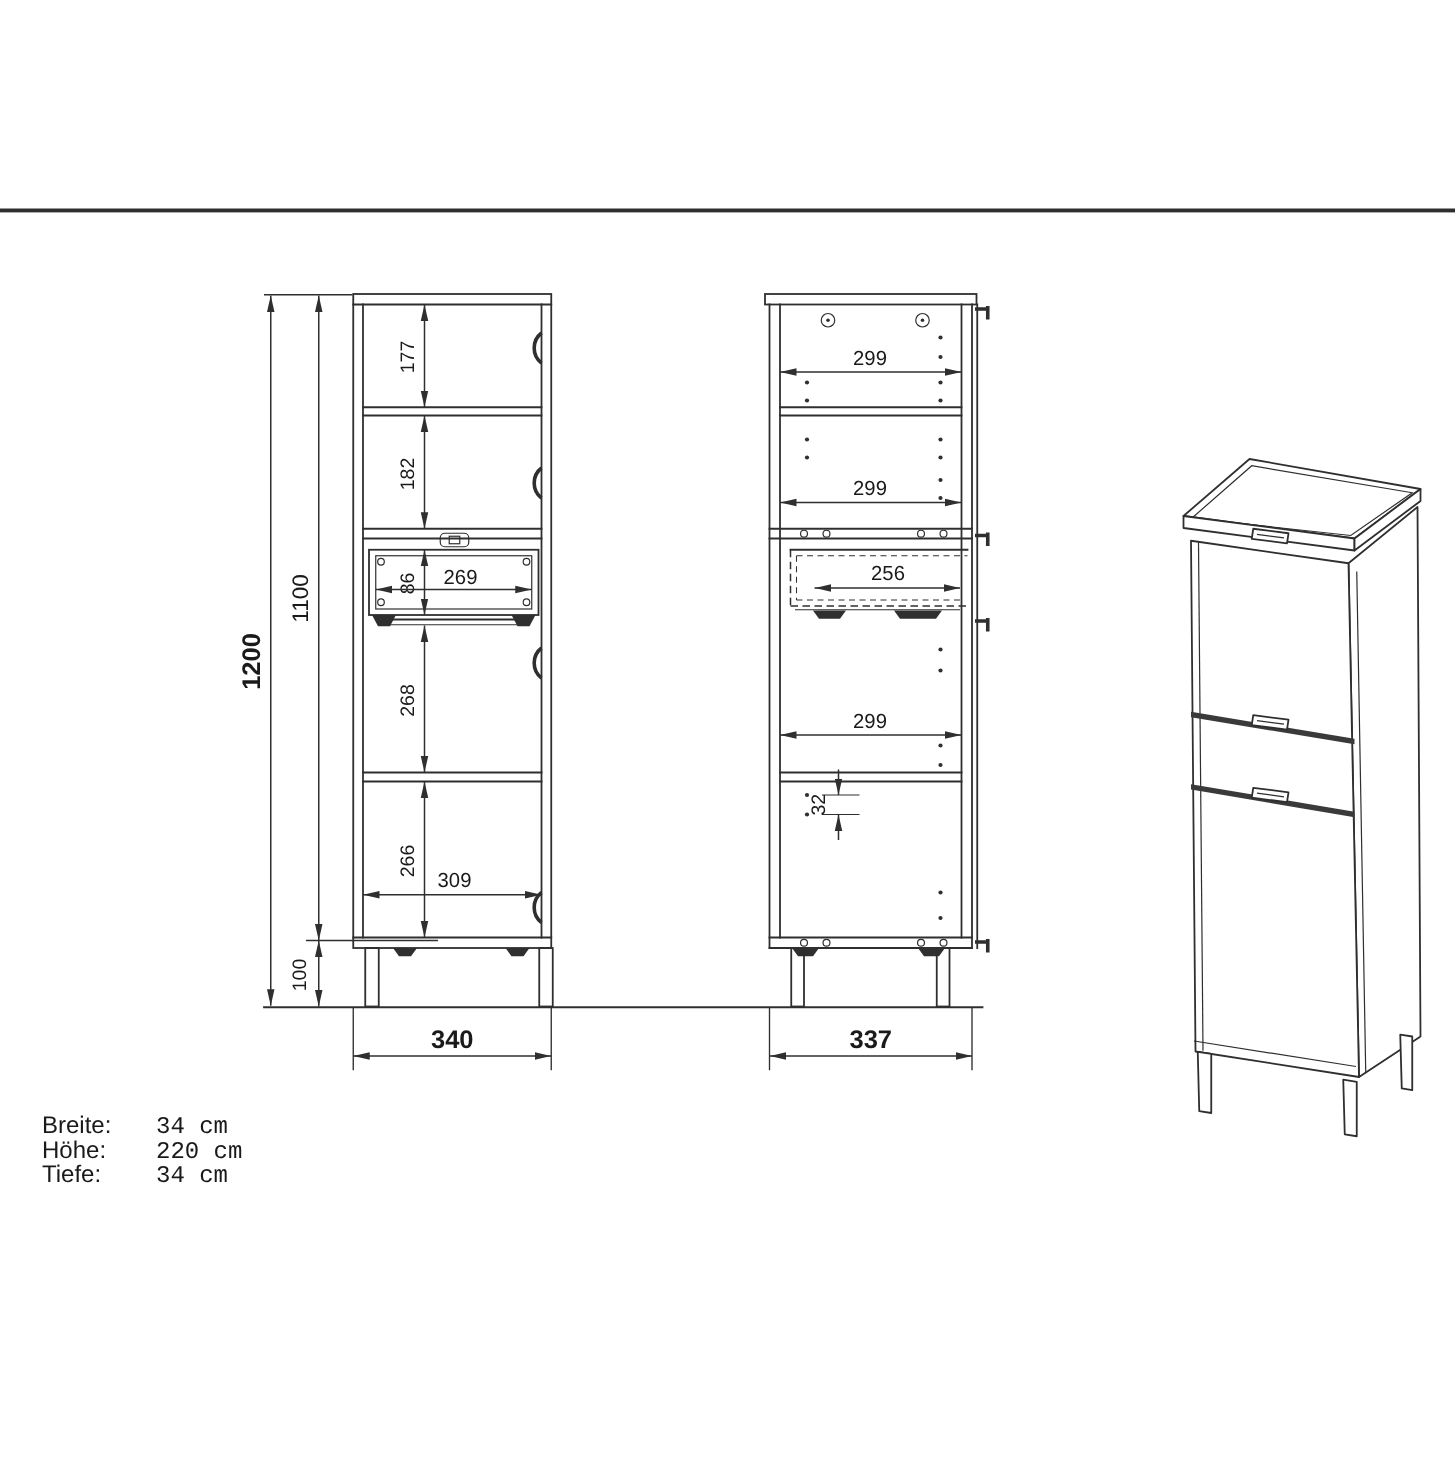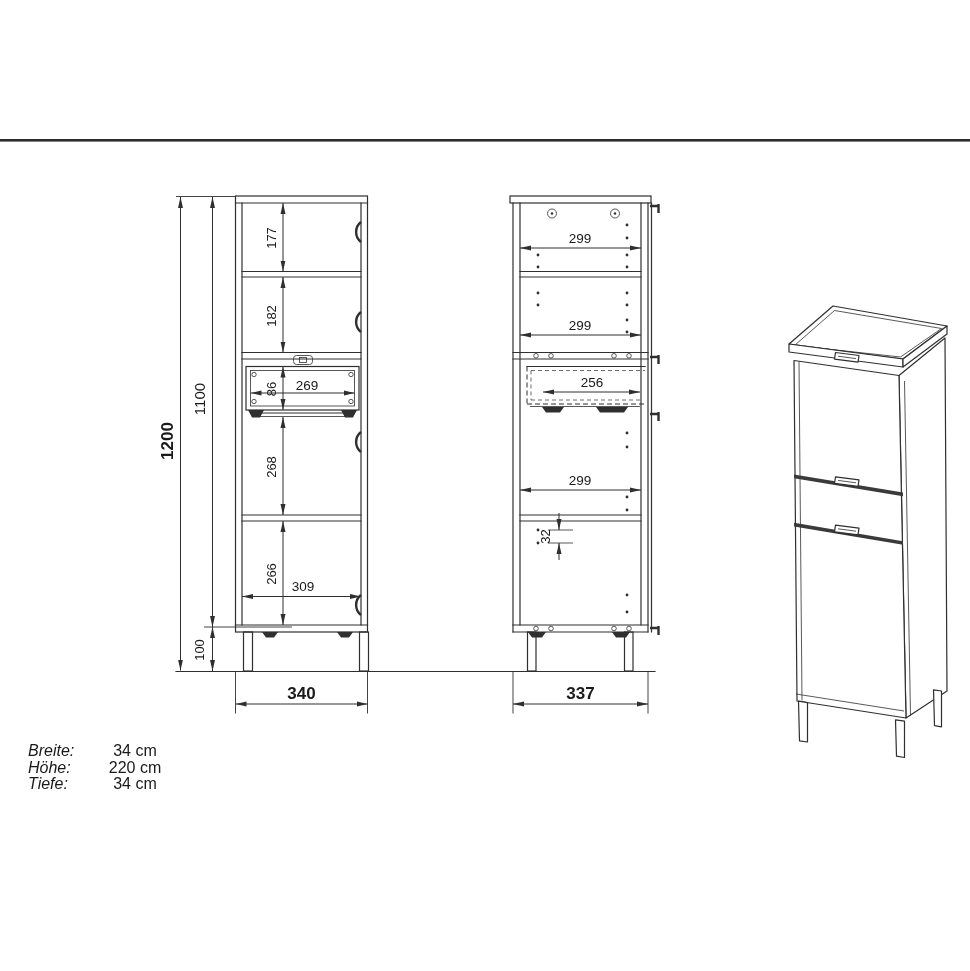--- a/index.html
+++ b/index.html
@@ -16,22 +16,22 @@
   .dashthin{stroke:#2f2f2f;stroke-width:0.7;fill:none;stroke-dasharray:4 3;}
   .face{fill:#ffffff;stroke:#2f2f2f;stroke-width:1.2;stroke-linejoin:round;}
   .gap{fill:#3a3a3a;stroke:none;}
   text{fill:#1a1a1a;font-family:"Liberation Sans",sans-serif;}
   .dim{font-size:13px;}
   .dimh{font-size:13.5px;}
   .dim1100{font-size:15px;}
   .dimb{font-size:17px;font-weight:bold;}
   .specs{position:absolute;left:28px;top:743px;font-size:16px;line-height:16.5px;color:#1a1a1a;}
   .specs .row{display:flex;}
-  .specs .lab{width:76px;font-style:italic;}
-  .specs .val{width:62px;text-align:center;}
+  .specs .lab{width:76px;}
+  .specs .val{width:62px;text-align:left;font-family:Liberation Mono, monospace;}
 </style>
 </head>
 <body>
 
 <div class="canvas">
 <svg width="970" height="971" viewBox="0 0 970 971">
   <defs>
     <marker id="arr" markerUnits="userSpaceOnUse" markerWidth="11" markerHeight="7" refX="11" refY="3.5" orient="auto-start-reverse">
       <path d="M11,3.5 L0,1 L0,6 Z" fill="#2f2f2f"></path>
     </marker>

